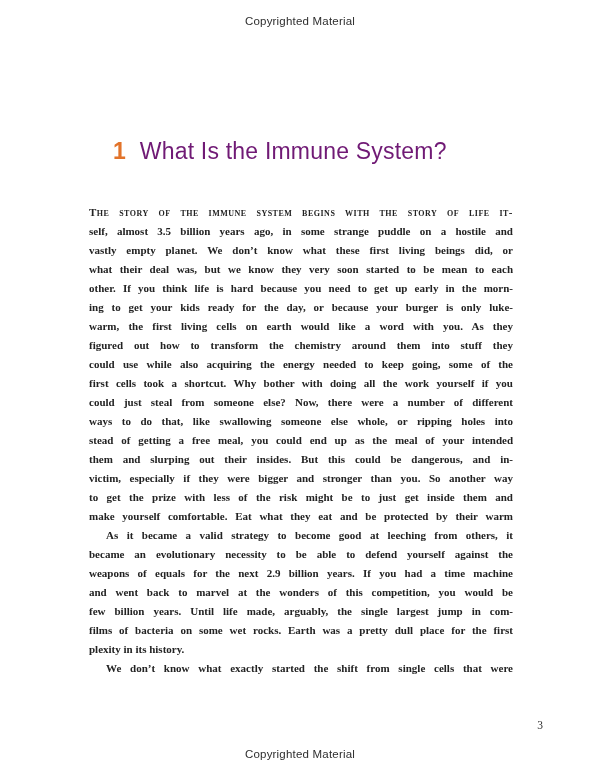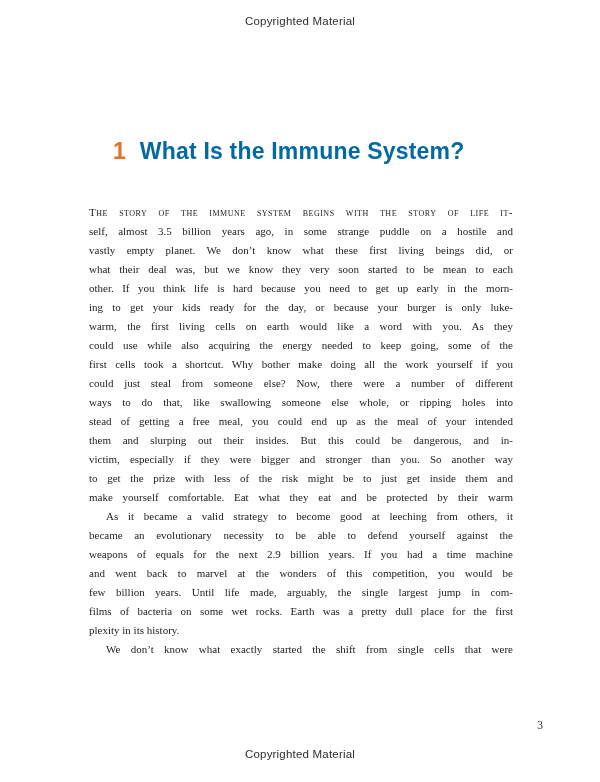--- a/index.html
+++ b/index.html
@@ -38,38 +38,39 @@
       font-family: "Liberation Sans", "DejaVu Sans", sans-serif;
       white-space: nowrap;
     }
     .chapter-number {
       font-size: 23px;
       font-weight: 600;
       margin-right: 14px;
     }
     .chapter-title {
       font-size: 23px;
-      font-weight: 700;
-      color: #0369a1;
+      font-weight: 400;
+      color: #701a75;
       letter-spacing: 0.2px;
     }
 
     .body-text {
       position: absolute;
       top: 203px;
       left: 89px;
       width: 424px;
       font-size: 11px;
       line-height: 19px;
       color: #232323;
     }
     .line {
       text-align: justify;
       text-align-last: justify;
       white-space: normal;
+      font-weight: bold;
     }
     .line.endline {
       text-align-last: left;
     }
     .line.indent {
       text-indent: 17px;
     }
     .line.sc {
       font-variant: small-caps;
       letter-spacing: 0.5px;
@@ -96,22 +97,23 @@
   </div>
 
   <div class="body-text">
       <div class="line sc">The story of the immune system begins with the story of life it-</div>
       <div class="line">self, almost 3.5 billion years ago, in some strange puddle on a hostile and</div>
       <div class="line">vastly empty planet. We don’t know what these first living beings did, or</div>
       <div class="line">what their deal was, but we know they very soon started to be mean to each</div>
       <div class="line">other. If you think life is hard because you need to get up early in the morn-</div>
       <div class="line">ing to get your kids ready for the day, or because your burger is only luke-</div>
       <div class="line">warm, the first living cells on earth would like a word with you. As they</div>
+      <div class="line">figured out how to transform the chemistry around them into stuff they</div>
       <div class="line">could use while also acquiring the energy needed to keep going, some of the</div>
-      <div class="line">first cells took a shortcut. Why bother make doing all the work yourself if you</div>
+      <div class="line">first cells took a shortcut. Why bother with doing all the work yourself if you</div>
       <div class="line">could just steal from someone else? Now, there were a number of different</div>
       <div class="line">ways to do that, like swallowing someone else whole, or ripping holes into</div>
       <div class="line">stead of getting a free meal, you could end up as the meal of your intended</div>
       <div class="line">them and slurping out their insides. But this could be dangerous, and in-</div>
       <div class="line">victim, especially if they were bigger and stronger than you. So another way</div>
       <div class="line">to get the prize with less of the risk might be to just get inside them and</div>
       <div class="line">make yourself comfortable. Eat what they eat and be protected by their warm</div>
       <div class="line indent">As it became a valid strategy to become good at leeching from others, it</div>
       <div class="line">became an evolutionary necessity to be able to defend yourself against the</div>
       <div class="line">weapons of equals for the next 2.9 billion years. If you had a time machine</div>

